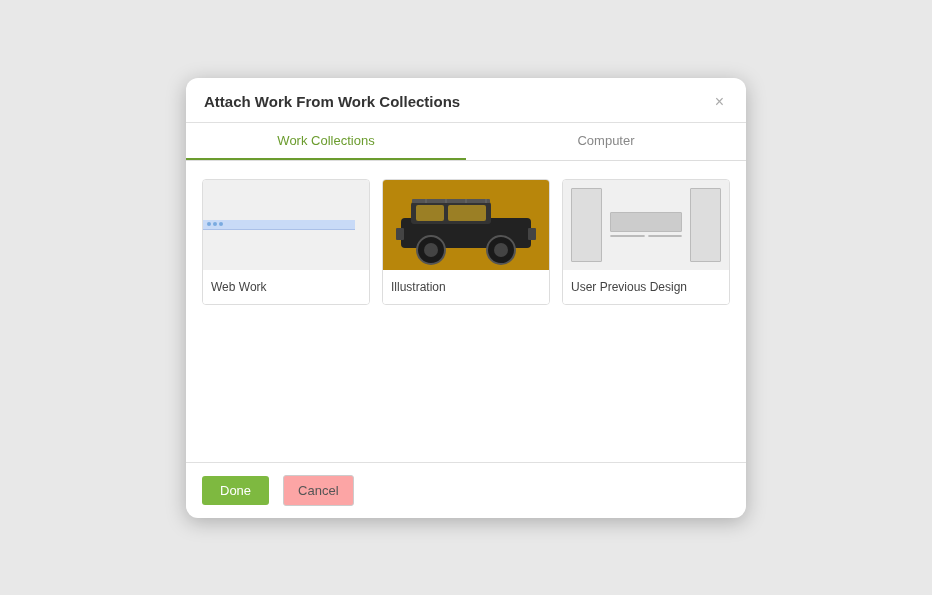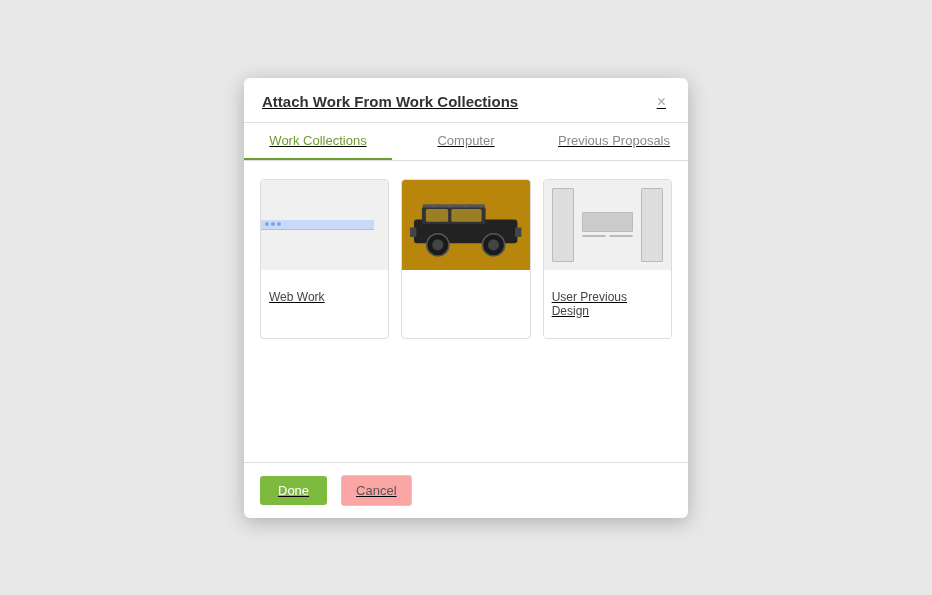--- a/index.html
+++ b/index.html
@@ -15,27 +15,26 @@
     }
     .modal-overlay {
       width: 932px;
       height: 595px;
       display: flex;
       align-items: center;
       justify-content: center;
     }
     .modal {
       background: #fff;
-      border-radius: 6px;
+      border-radius: 12px;
       box-shadow: 0 4px 20px rgba(0,0,0,0.25);
-      width: 444px;
+      width: 560px;
       min-height: 440px;
       display: flex;
       flex-direction: column;
-      text-decoration: underline;
     }
     .modal-header {
       display: flex;
       align-items: center;
       justify-content: space-between;
       padding: 14px 18px 10px 18px;
       border-bottom: 1px solid #e0e0e0;
     }
     .modal-title {
       font-size: 15px;
@@ -88,21 +87,21 @@
     }
     .card-thumb {
       width: 100%;
       height: 90px;
       display: flex;
       align-items: center;
       justify-content: center;
       overflow: hidden;
     }
     .card-label {
-      padding: 20px 8px;
+      padding: 10px 8px;
       font-size: 12px;
       color: #444;
       background: #fff;
     }
     
     .thumb-webwork {
       background: #f0f0f0;
       position: relative;
       width: 100%;
       height: 90px;
@@ -257,23 +256,20 @@
       <span class="modal-title">Attach Work From Work Collections</span>
       <button class="close-btn">×</button>
     </div>
 
     <div class="tabs">
       <div class="tab active">
         <span>Work Collections</span>
       </div>
       <div class="tab">
         <span>Computer</span>
-      </div>
-      <div class="tab">
-        <span>Previous Proposals</span>
       </div>
     </div>
 
     <div class="modal-body">
       <div class="grid">
 
         <div class="card">
           <div class="card-thumb thumb-webwork">
             <div class="browser-bar">
               <div class="dot"></div>
@@ -320,20 +316,21 @@
               <rect x="10" y="48" width="8" height="12" rx="1" fill="#444"></rect>
               <rect x="142" y="48" width="8" height="12" rx="1" fill="#444"></rect>
 
               <rect x="26" y="19" width="78" height="4" rx="1" fill="#555"></rect>
               <line x1="40" y1="19" x2="40" y2="23" stroke="#666" stroke-width="1.5"></line>
               <line x1="60" y1="19" x2="60" y2="23" stroke="#666" stroke-width="1.5"></line>
               <line x1="80" y1="19" x2="80" y2="23" stroke="#666" stroke-width="1.5"></line>
               <line x1="100" y1="19" x2="100" y2="23" stroke="#666" stroke-width="1.5"></line>
             </svg>
           </div>
+          <div class="card-label">Illustration</div>
         </div>
 
 
         <div class="card">
           <div class="card-thumb thumb-uidesign">
             <div class="ui-panel" style="flex:0.8;"></div>
             <div class="ui-panel-main">
               <div class="ui-top"></div>
               <div class="ui-bottom">
                 <div class="ui-col"></div>

